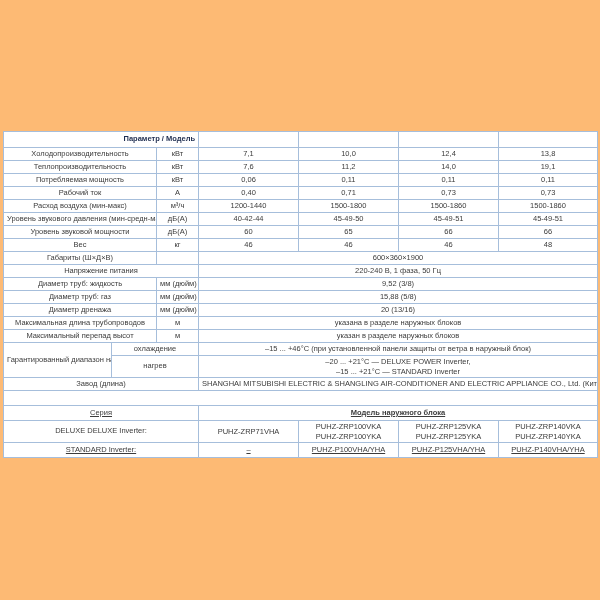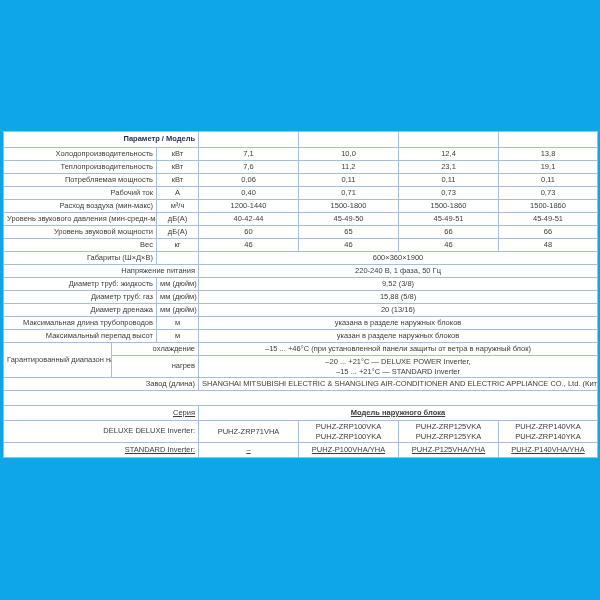--- a/index.html
+++ b/index.html
@@ -1,30 +1,30 @@
 <!DOCTYPE html>
 <html><head>
 <meta charset="utf-8">
 <style>
   html,body{margin:0;padding:0;background:#fff;}
   body{width:600px;height:600px;font-family:"Liberation Sans",sans-serif;}
-  .sheet{position:relative;width:600px;height:600px;background:#0ea5e9;overflow:hidden;}
+  .sheet{position:relative;width:600px;height:600px;background:#fdba74;overflow:hidden;}
 
   table.spec{
     position:absolute;left:3px;top:131px;width:594px;
     border-collapse:collapse;table-layout:fixed;
     font-size:7.5px;color:#3b3b3b;
   }
   table.spec td{
     border:1px solid #a6bedb;
     padding:0 3px;height:12px;line-height:1.15;
     overflow:hidden;white-space:nowrap;
     vertical-align:middle;background:#fff;
   }
-  td.lbl{text-align:right;}
+  td.lbl{text-align:center;}
   td.c{text-align:center;}
   td.wrap{white-space:normal;line-height:1.25;}
 
   tr.hdr td{height:15px;}
   td.corner{
     text-align:right;font-weight:bold;color:#1e2d50;background:#fff;
     border:1px solid #a6bedb;
   }
   td.mh{
     background:#2456a4;color:#fff;font-weight:bold;text-align:center;
@@ -71,21 +71,21 @@
       <td class="c">7,1</td>
       <td class="c">10,0</td>
       <td class="c">12,4</td>
       <td class="c">13,8</td>
     </tr>
     <tr>
       <td class="lbl" colspan="2">Теплопроизводительность</td>
       <td class="c">кВт</td>
       <td class="c">7,6</td>
       <td class="c">11,2</td>
-      <td class="c">23,1</td>
+      <td class="c">14,0</td>
       <td class="c">19,1</td>
     </tr>
     <tr>
       <td class="lbl" colspan="2">Потребляемая мощность</td>
       <td class="c">кВт</td>
       <td class="c">0,06</td>
       <td class="c">0,11</td>
       <td class="c">0,11</td>
       <td class="c">0,11</td>
     </tr>

